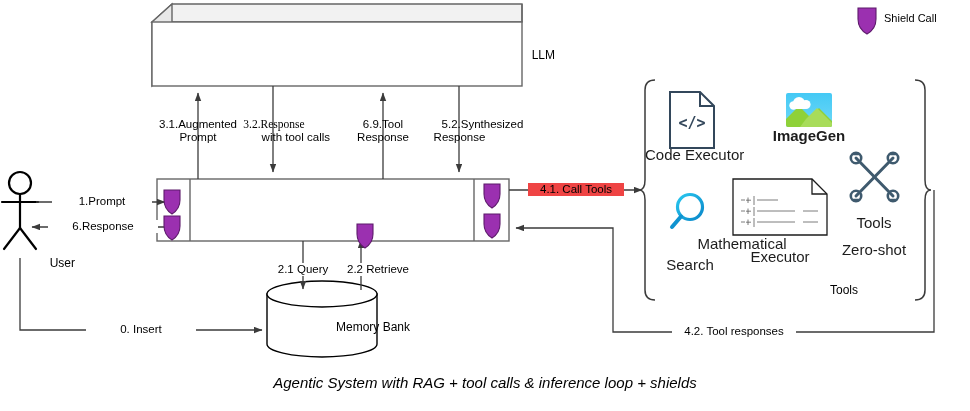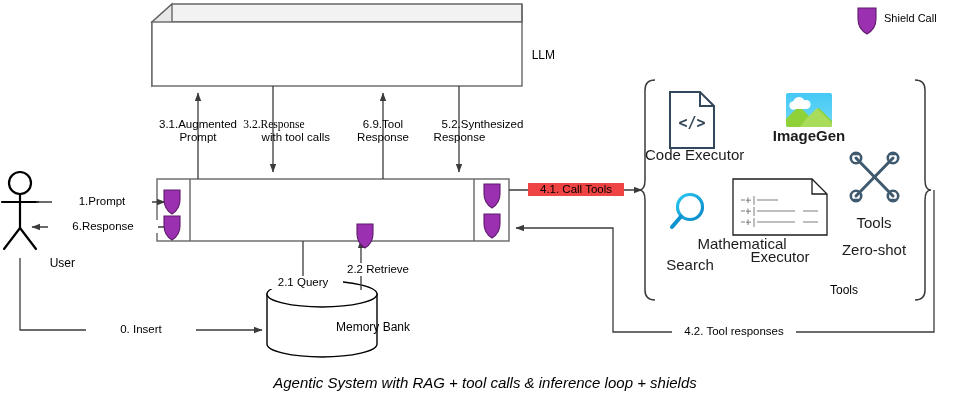--- a/index.html
+++ b/index.html
@@ -184,21 +184,21 @@
 
   <div class="lbl" style="left:337px;top:118px;width:92px;">6.9.Tool</div>
   <div class="lbl" style="left:337px;top:131px;width:92px;">Response</div>
 
   <div class="lbl" style="left:426px;top:118px;width:113px;">5.2.Synthesized</div>
   <div class="lbl" style="left:403px;top:131px;width:113px;">Response</div>
 
   <div class="lbl" style="left:52px;top:195px;width:100px;background:#fff;">1.Prompt</div>
   <div class="lbl" style="left:48px;top:220px;width:110px;background:#fff;">6.Response</div>
 
-  <div class="lbl" style="left:263px;top:276px;width:80px;background:#fff;">2.1 Query</div>
+  <div class="lbl" style="left:263px;top:263px;width:80px;background:#fff;">2.1 Query</div>
   <div class="lbl" style="left:333px;top:263px;width:90px;background:#fff;">2.2 Retrieve</div>
 
   <div class="lbl" style="left:86px;top:323px;width:110px;background:#fff;">0. Insert</div>
 
   <div class="lbl" style="left:528px;top:183px;width:96px;background:#ef4444;">4.1. Call Tools</div>
   <div class="lbl" style="left:672px;top:325px;width:124px;background:#fff;">4.2. Tool responses</div>
 
   <div class="icon-lab" style="left:645px;top:148px;width:96px;">Code Executor</div>
   <div class="icon-lab" style="left:769px;top:129px;width:80px;font-weight:bold;">ImageGen</div>
   <div class="icon-lab" style="left:655px;top:258px;width:70px;">Search</div>

